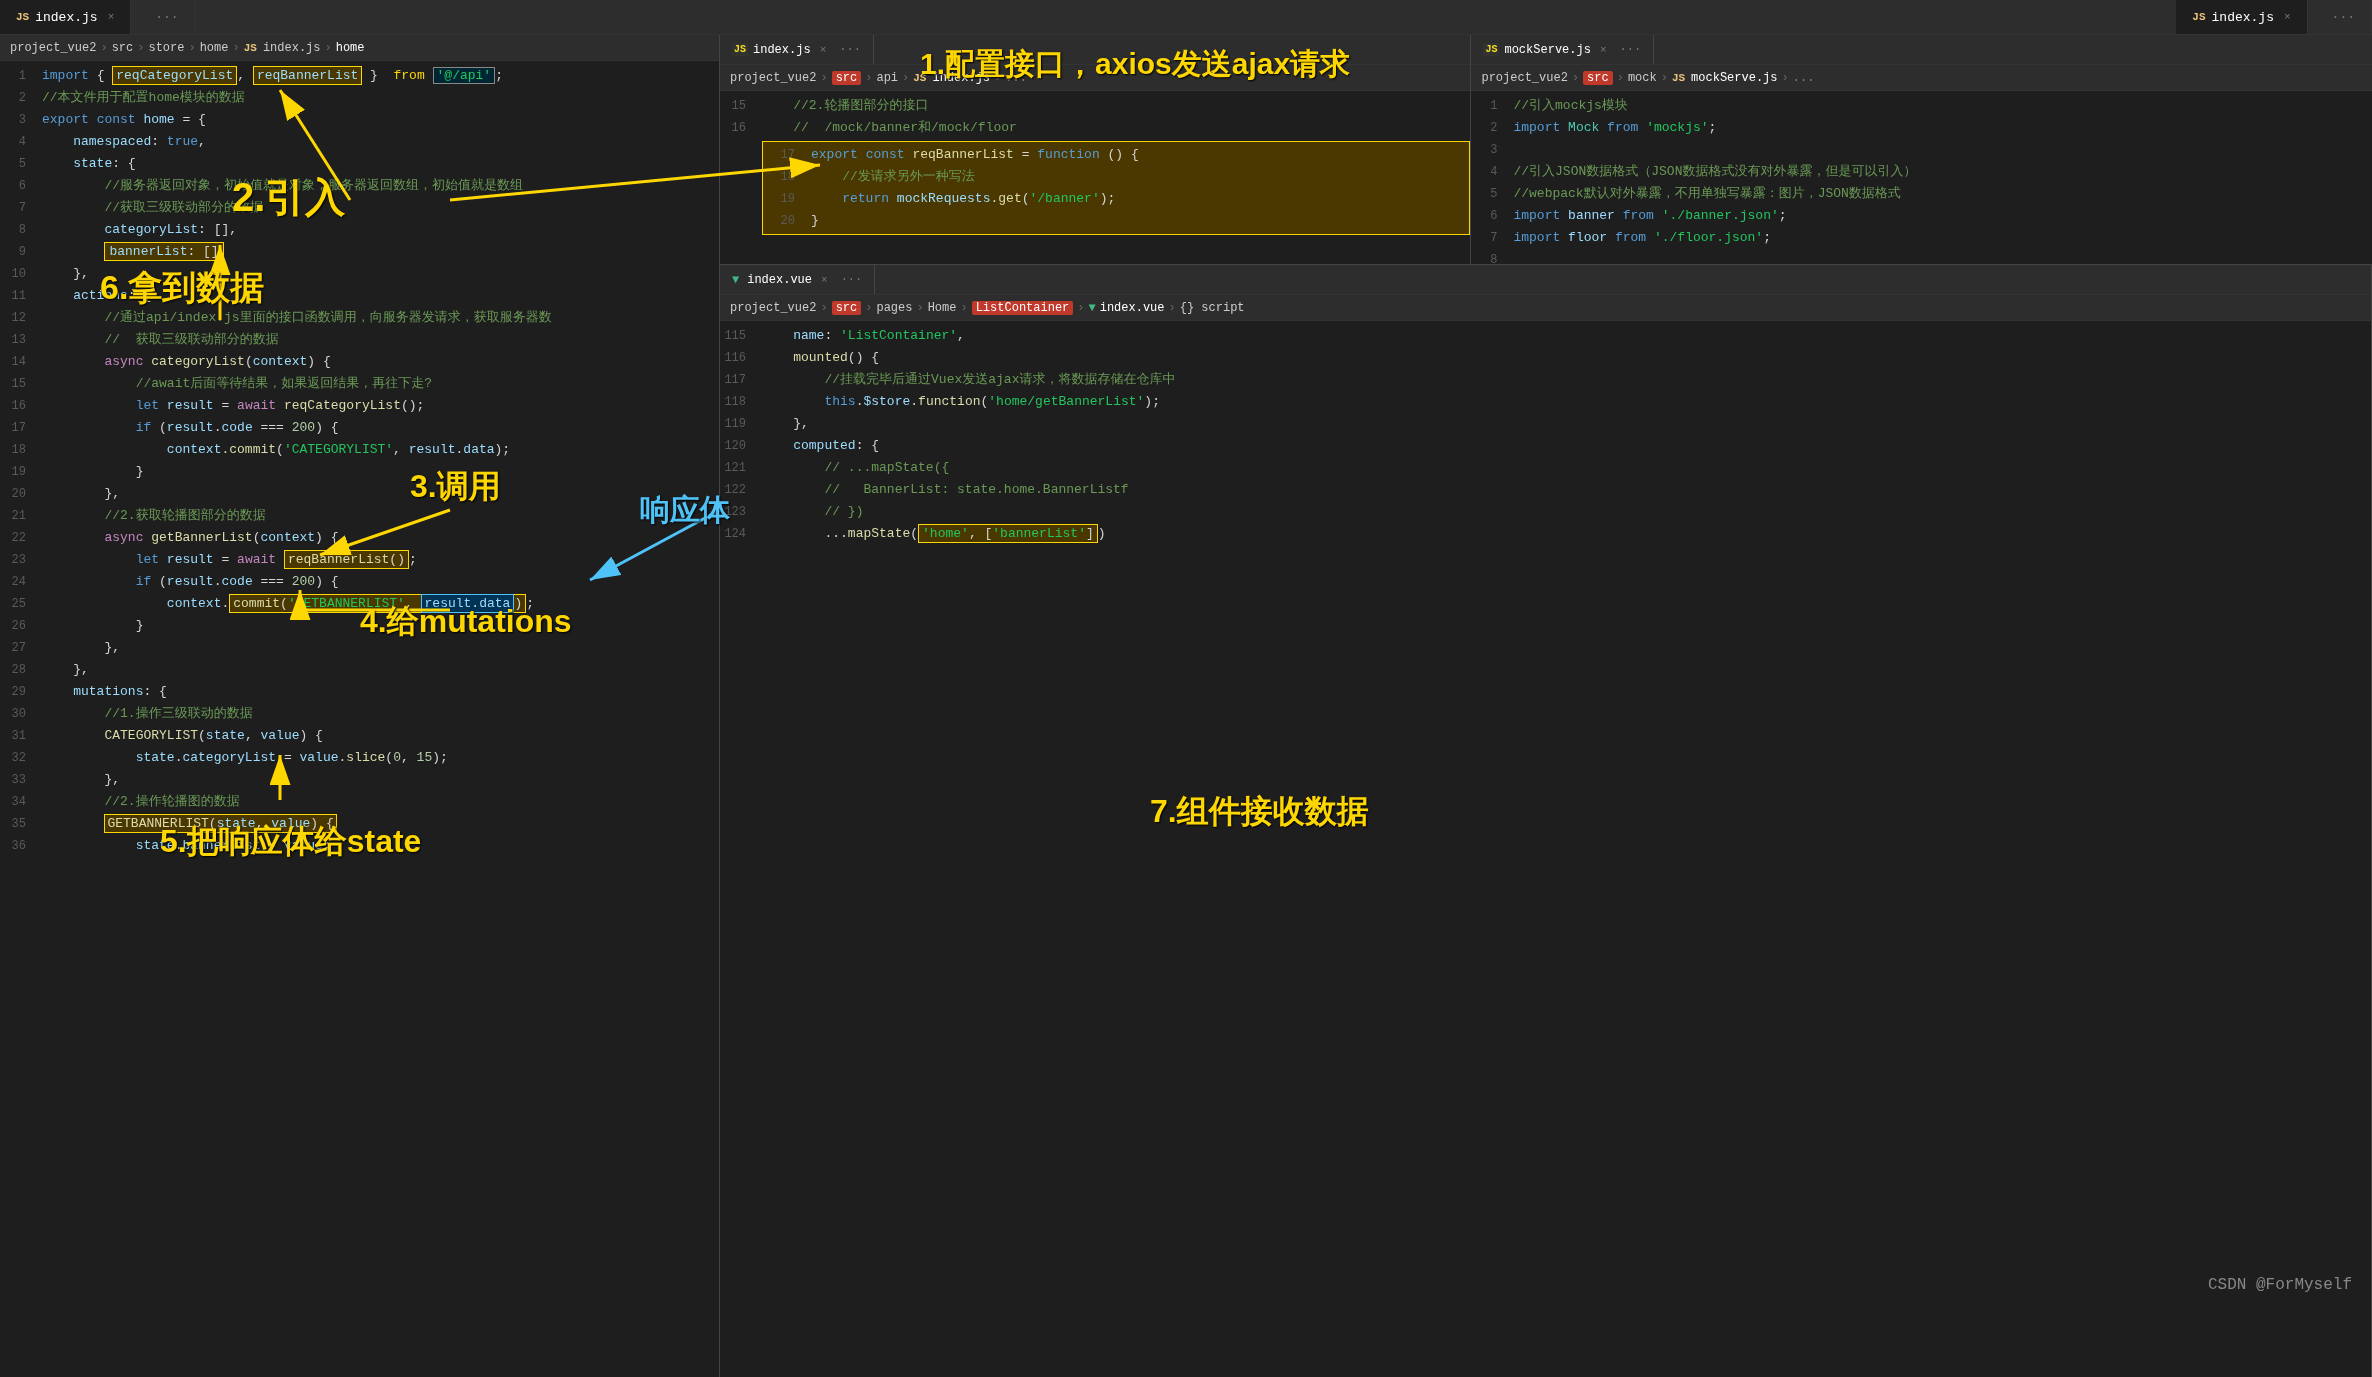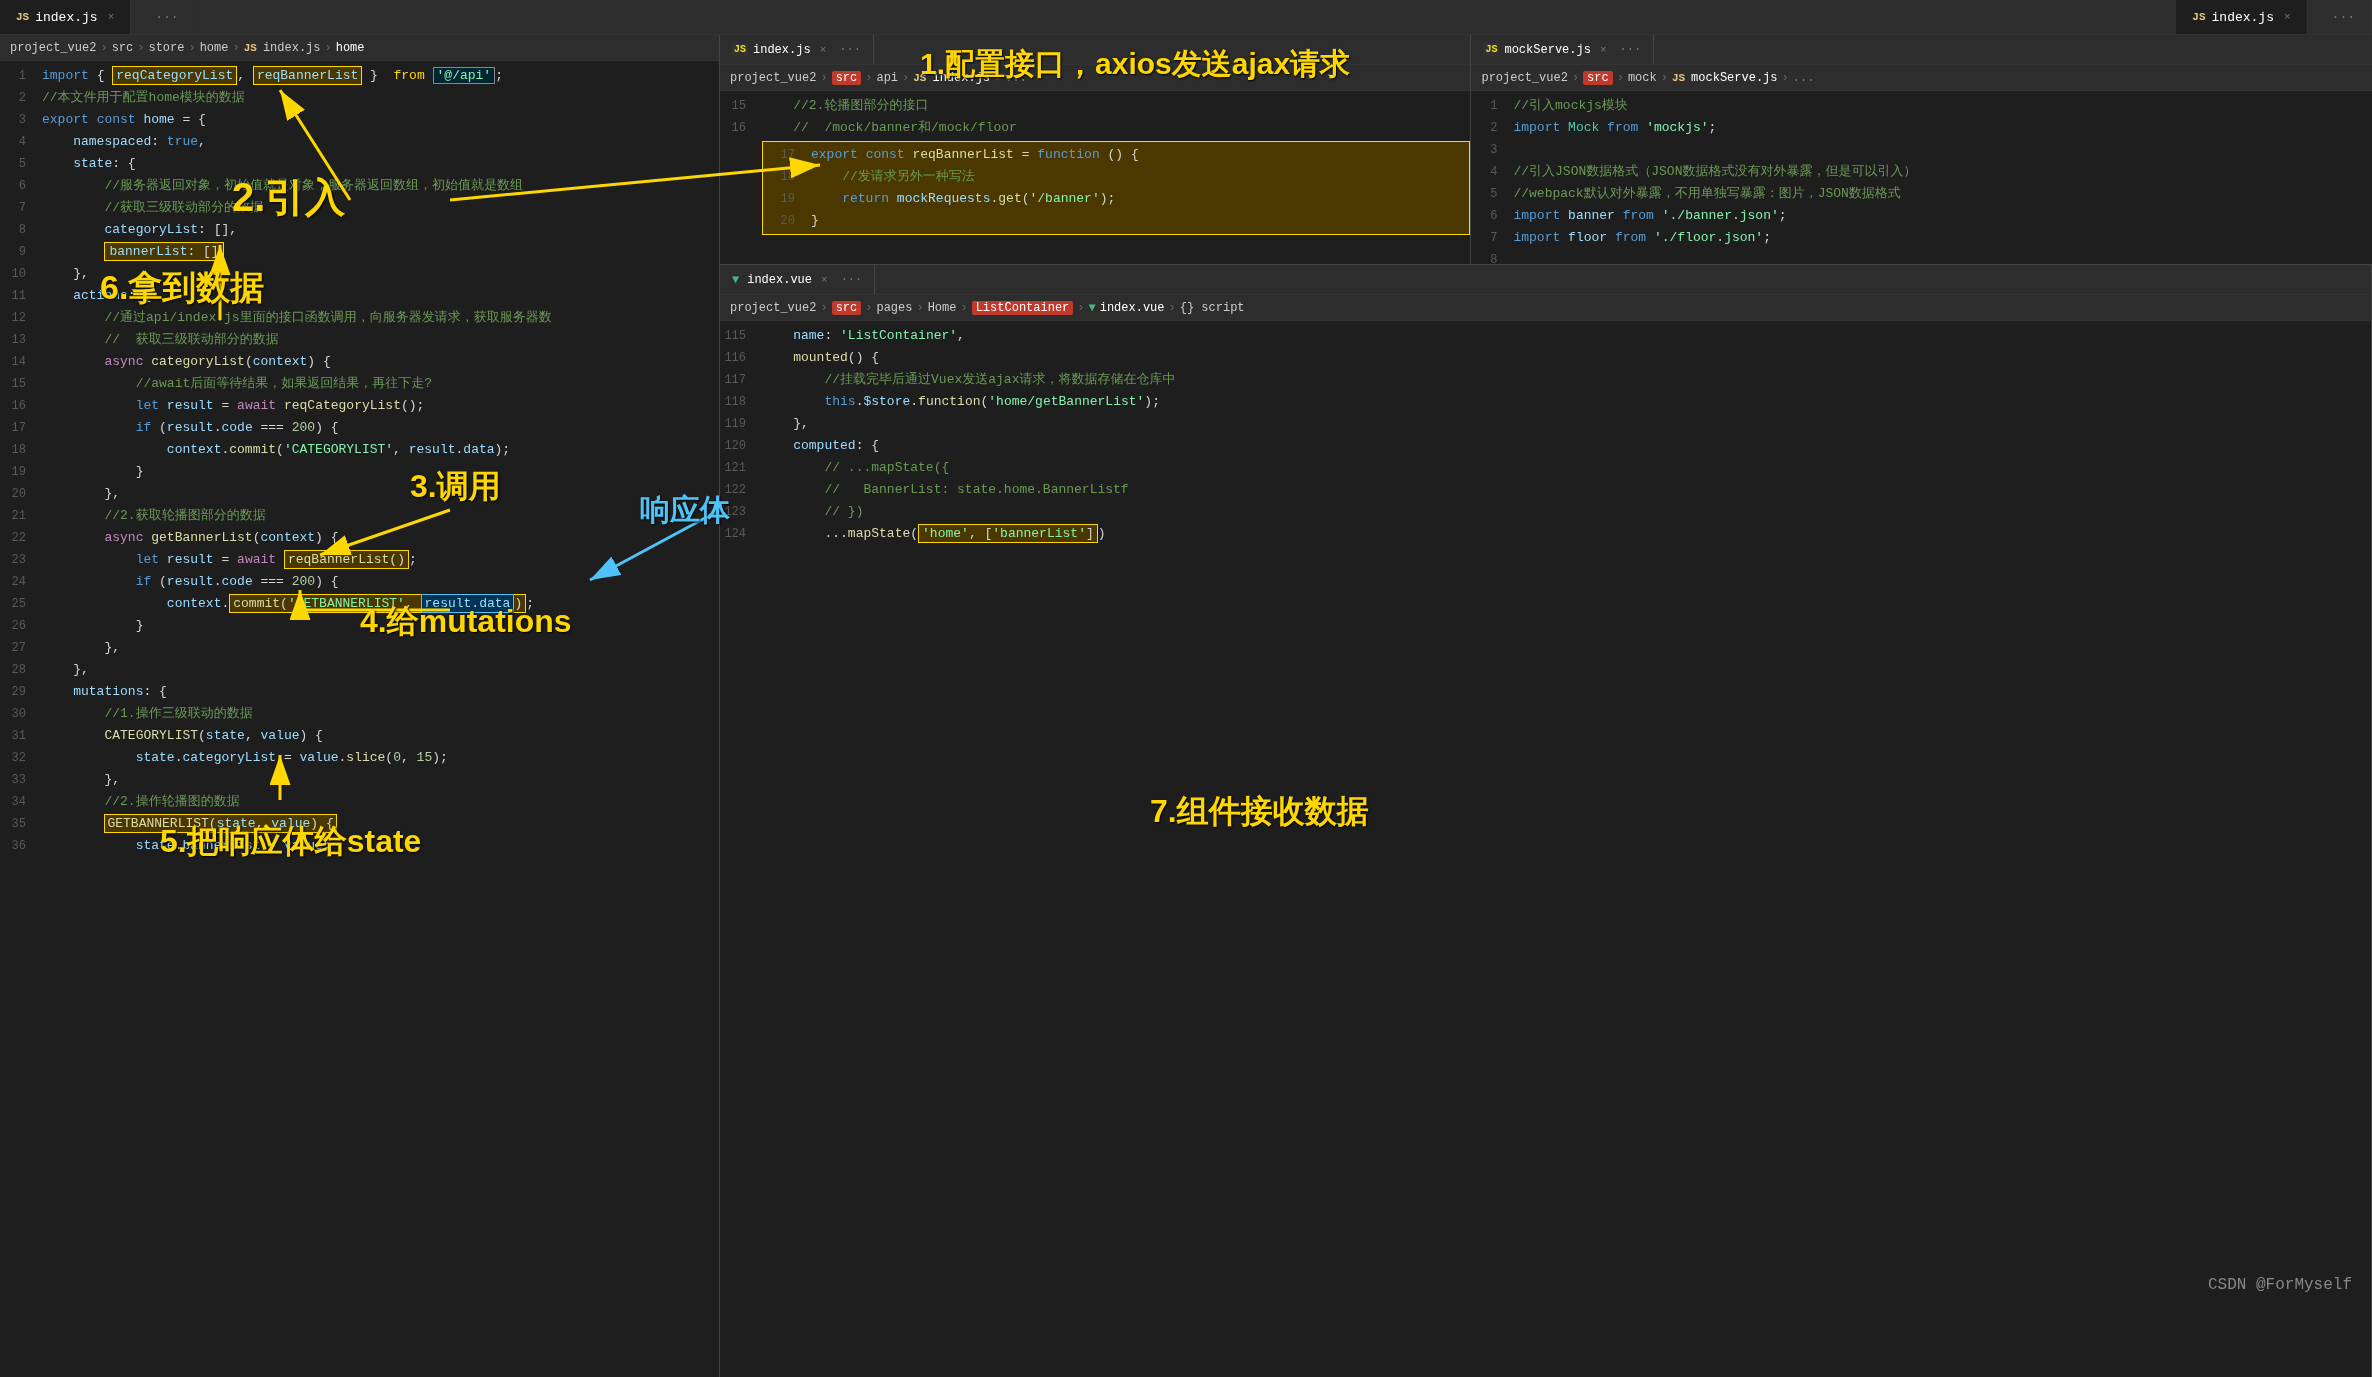--- a/index.html
+++ b/index.html
@@ -152,21 +152,21 @@
       flex: 1;
       white-space: pre;
       font-size: 13px;
       padding-right: 20px;
     }
 
     
     .kw { color: #569cd6; }
     .kw2 { color: #c586c0; }
     .fn { color: #dcdcaa; }
-    .str { color: #86efac; }
+    .str { color: #22c55e; }
     .cmt { color: #6a9955; }
     .num { color: #b5cea8; }
     .var { color: #9cdcfe; }
     .op { color: #d4d4d4; }
     .type { color: #4ec9b0; }
     .prop { color: #9cdcfe; }
     .gray { color: #808080; }
     .highlight-box {
       background: #3c3c00;
       border: 1px solid #ffd700;

